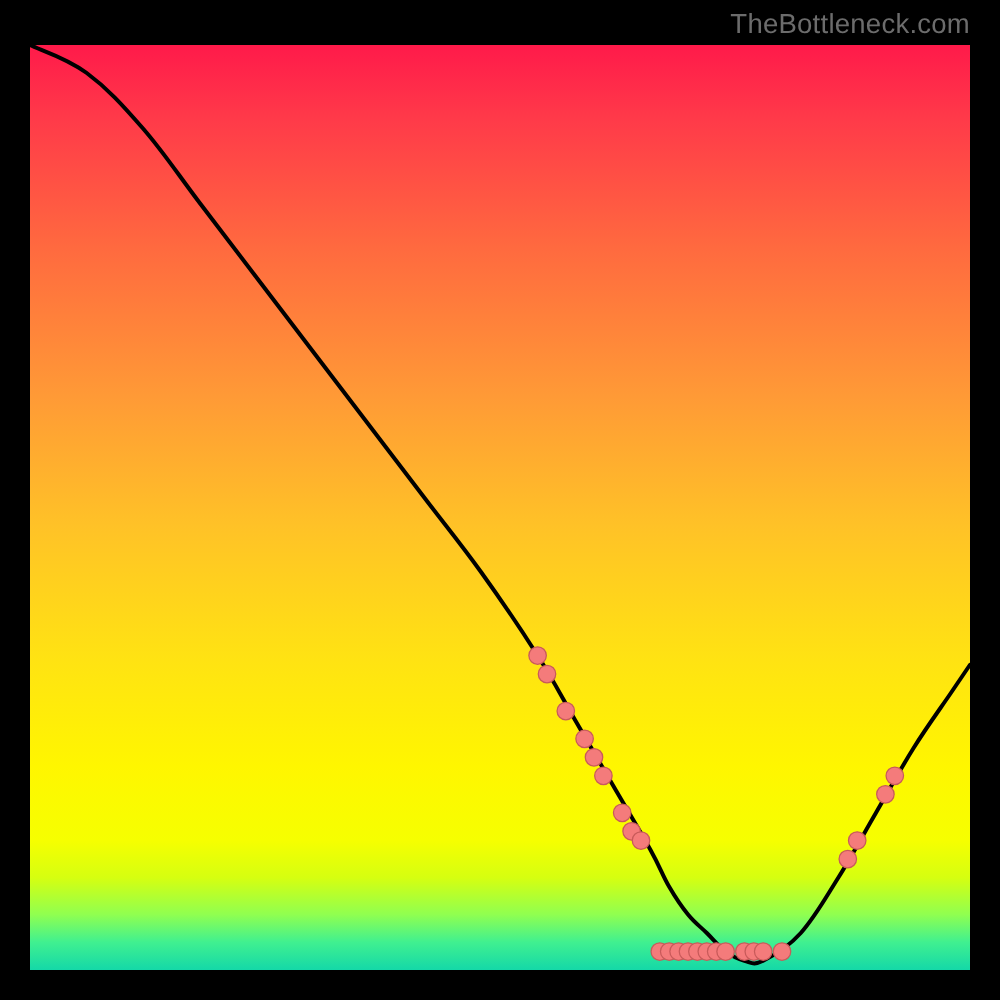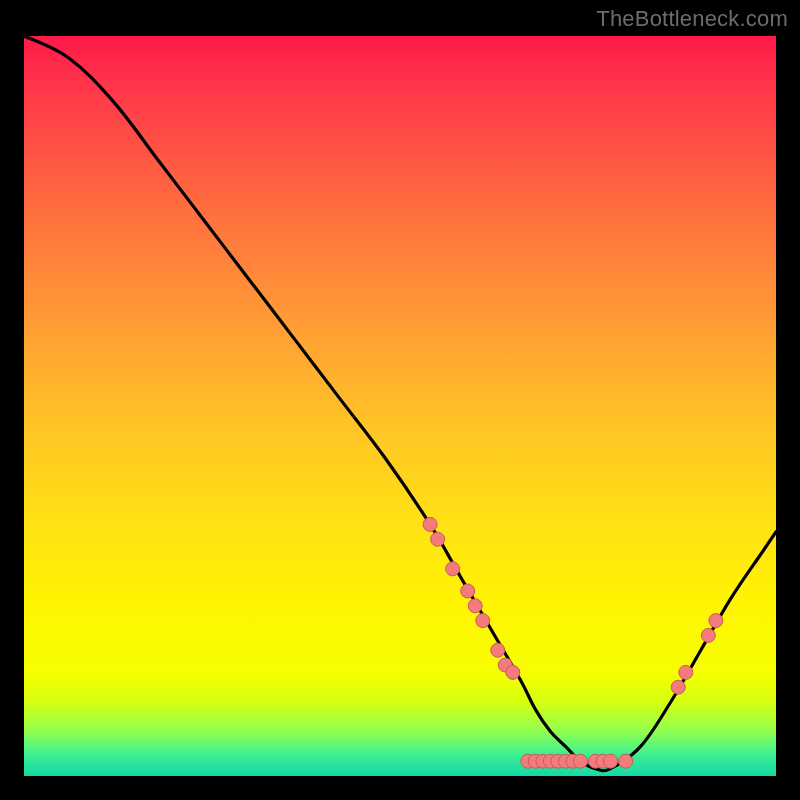--- a/index.html
+++ b/index.html
@@ -52,21 +52,21 @@
     position: absolute;
     left: 0;
     top: 0;
     width: 752px;
     height: 740px;
     overflow: visible;
   }
   .watermark {
     position: absolute;
     top: 6px;
-    right: 12px;
+    right: 24px;
     color: #6c6c6c;
     font-size: 22px;
     letter-spacing: 0.2px;
     font-weight: 500;
     user-select: none;
   }
 </style>
 </head>
 <body>
 

